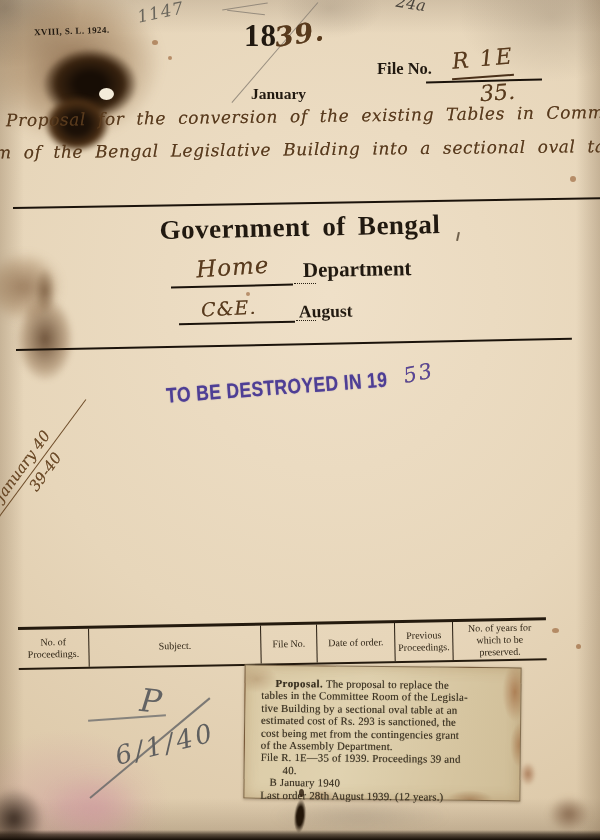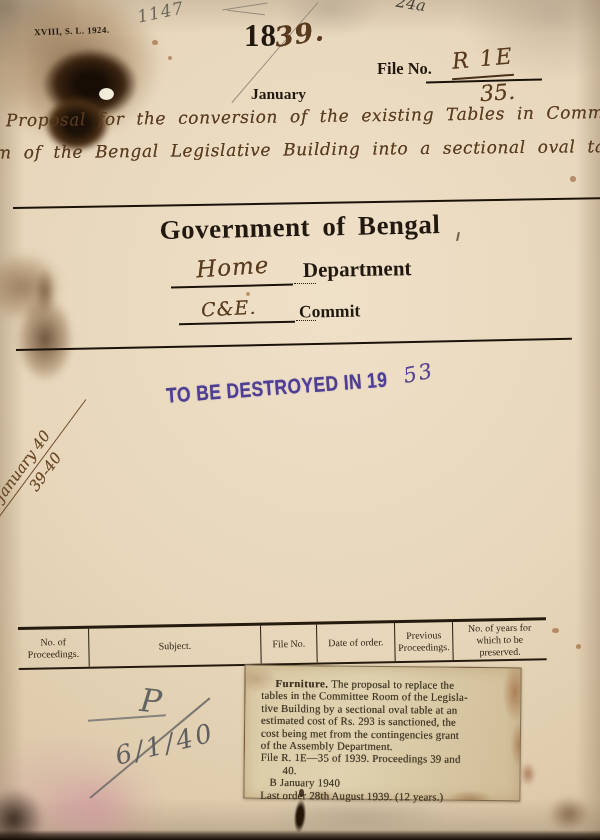--- a/index.html
+++ b/index.html
@@ -178,21 +178,21 @@
   <div class="abs line rule-top"></div>
   <div class="abs print gob-title">Government of Bengal</div>
   <div class="abs ink-tick"></div>
   <div class="abs hand dept-hand">Home</div>
   <div class="abs line dept-line"></div>
   <div class="abs dept-dots"></div>
   <div class="abs print dept-label">Department</div>
   <div class="abs hand branch-hand">C&amp;E.</div>
   <div class="abs line branch-line"></div>
   <div class="abs branch-dots"></div>
-  <div class="abs print branch-label">Commit</div>
+  <div class="abs print branch-label">August</div>
   <div class="abs line rule-bot"></div>
 
   <div class="abs stamp">
     <span class="stamp-print">TO BE DESTROYED IN 19</span>
     <span class="hand stamp-hand">53</span>
   </div>
 
   <div class="abs margin-note">
     <div class="hand mn-line1">B January 40</div>
     <div class="mn-rule"></div>
@@ -202,21 +202,21 @@
   <div class="abs thead">
     <div class="th c1">No. of Proceedings.</div>
     <div class="th c2">Subject.</div>
     <div class="th c3">File No.</div>
     <div class="th c4">Date of order.</div>
     <div class="th c5">Previous Proceedings.</div>
     <div class="th c6">No. of years for which to be preserved.</div>
   </div>
 
   <div class="abs slip">
-    <div class="sl sl-first"><span class="sl-lead">Furniture.</span><span> The proposal to replace the</span></div>
+    <div class="sl sl-first"><span class="sl-lead">Proposal.</span><span> The proposal to replace the</span></div>
     <div class="sl">tables in the Committee Room of the Legisla-</div>
     <div class="sl">tive Building by a sectional oval table at an</div>
     <div class="sl">estimated cost of Rs. 293 is sanctioned, the</div>
     <div class="sl">cost being met from the contingencies grant</div>
     <div class="sl">of the Assembly Department.</div>
     <div class="sl">File R. 1E—35 of 1939.  Proceedings 39 and</div>
     <div class="sl ind1">40.</div>
     <div class="sl ind2">B January 1940</div>
     <div class="sl">Last order 28th August 1939.  (12 years.)</div>
   </div>

